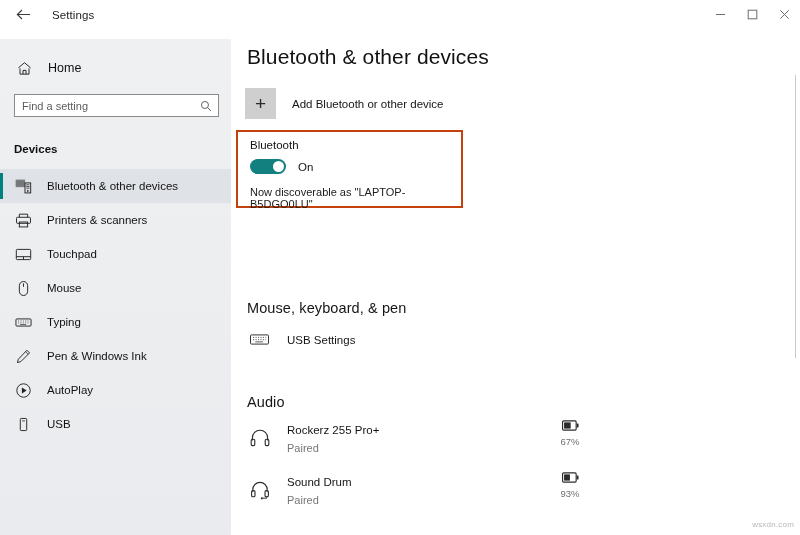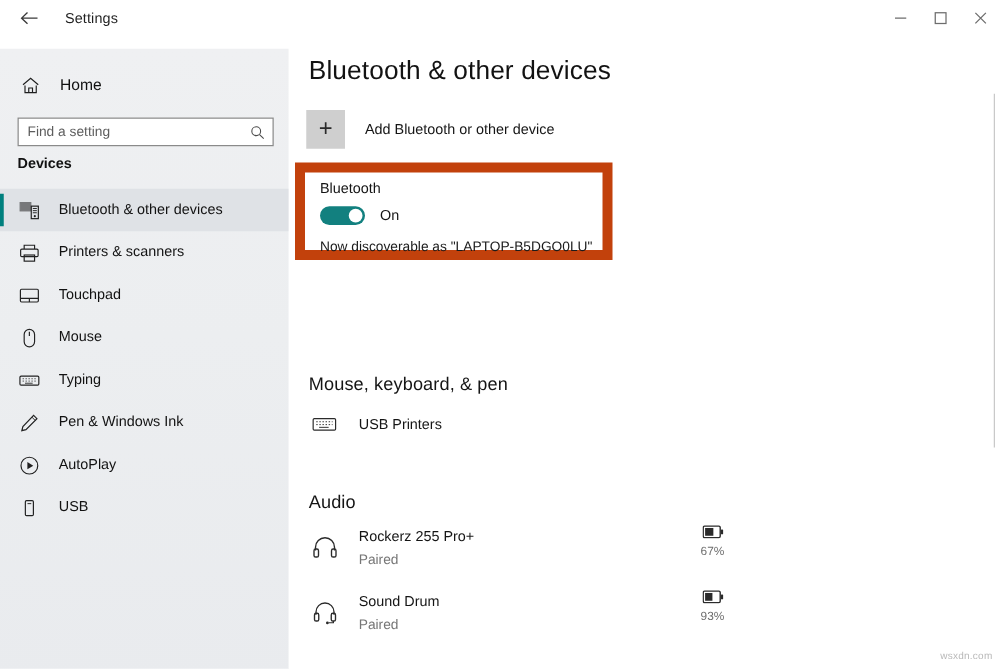--- a/index.html
+++ b/index.html
@@ -121,21 +121,21 @@
     transform: translateY(-50%);
     color: #4a4a4a;
     display: flex;
   }
 
   .section-label {
     font-size: 11.5px;
     font-weight: bold;
     color: #111111;
     padding-left: 14px;
-    margin-top: 8px;
+    margin-top: 26px;
   }
 
   .nav {
     margin-top: 14px;
   }
   .nav-item {
     position: relative;
     display: flex;
     align-items: center;
     height: 34px;
@@ -200,23 +200,23 @@
     font-size: 11.5px;
     color: #151515;
     margin-left: 16px;
   }
 
   
   .bt-highlight {
     position: absolute;
     left: 5px;
     top: 103px;
-    width: 254px;
+    width: 227px;
     height: 78px;
-    border: 8px solid #c2410c;
+    border: 2px solid #c2410c;
     background: #ffffff;
   }
   .bt-inner { padding: 7px 0 0 12px; }
   .bt-title {
     font-size: 11.5px;
     color: #141414;
   }
   .toggle-row {
     display: flex;
     align-items: center;
@@ -489,21 +489,21 @@
     <div class="group grp-mk" style="margin-top:181px;">
       <div class="group-title">Mouse, keyboard, &amp; pen</div>
       <div class="dev-row">
         <span class="dev-ico">
           <svg width="21" height="21" viewBox="0 0 22 22" fill="none" stroke="currentColor" stroke-width="1">
             <rect x="1.6" y="6.2" width="18.8" height="9.6" rx="1"></rect>
             <path d="M4.2 8.8 H5.4 M6.8 8.8 H8 M9.4 8.8 H10.6 M12 8.8 H13.2 M14.6 8.8 H15.8 M17.2 8.8 H17.9 M4.2 11.2 H5.4 M6.8 11.2 H8 M9.4 11.2 H10.6 M12 11.2 H13.2 M14.6 11.2 H15.8 M17.2 11.2 H17.9 M6.6 13.5 H14.6" stroke-width=".8"></path>
           </svg>
         </span>
         <span class="dev-text">
-          <span class="dev-name">USB Printers</span>
+          <span class="dev-name">USB Settings</span>
         </span>
       </div>
     </div>
 
     <div class="group grp-audio">
       <div class="group-title">Audio</div>
 
       <div class="dev-row">
         <span class="dev-ico">
           <svg width="22" height="22" viewBox="0 0 22 22" fill="none" stroke="currentColor" stroke-width="1.1">

